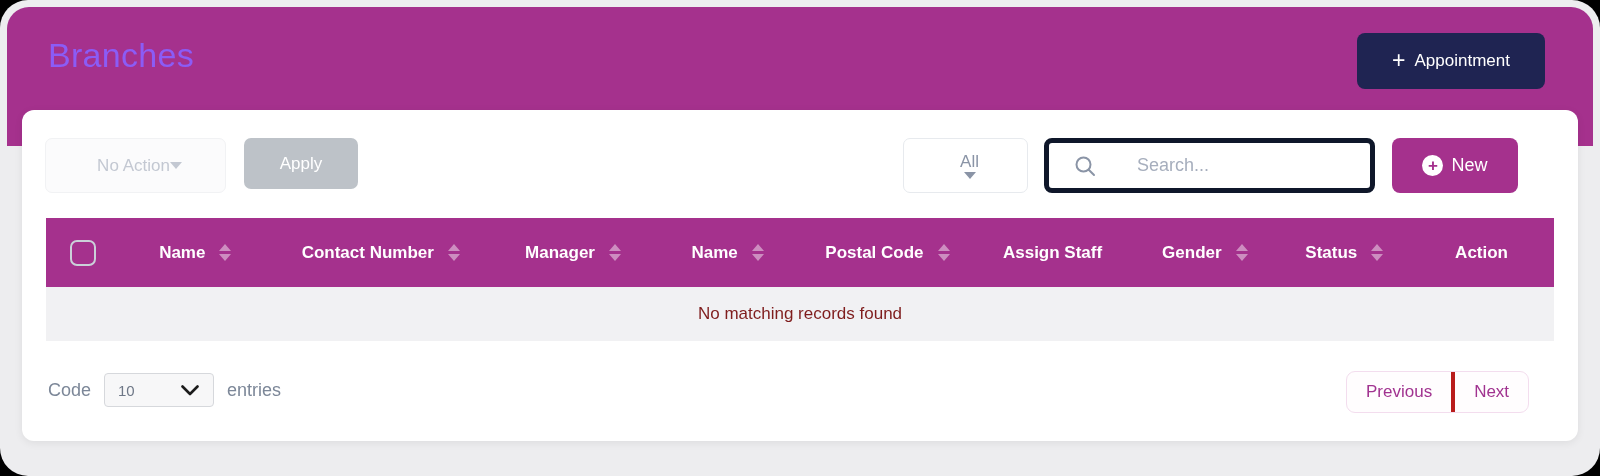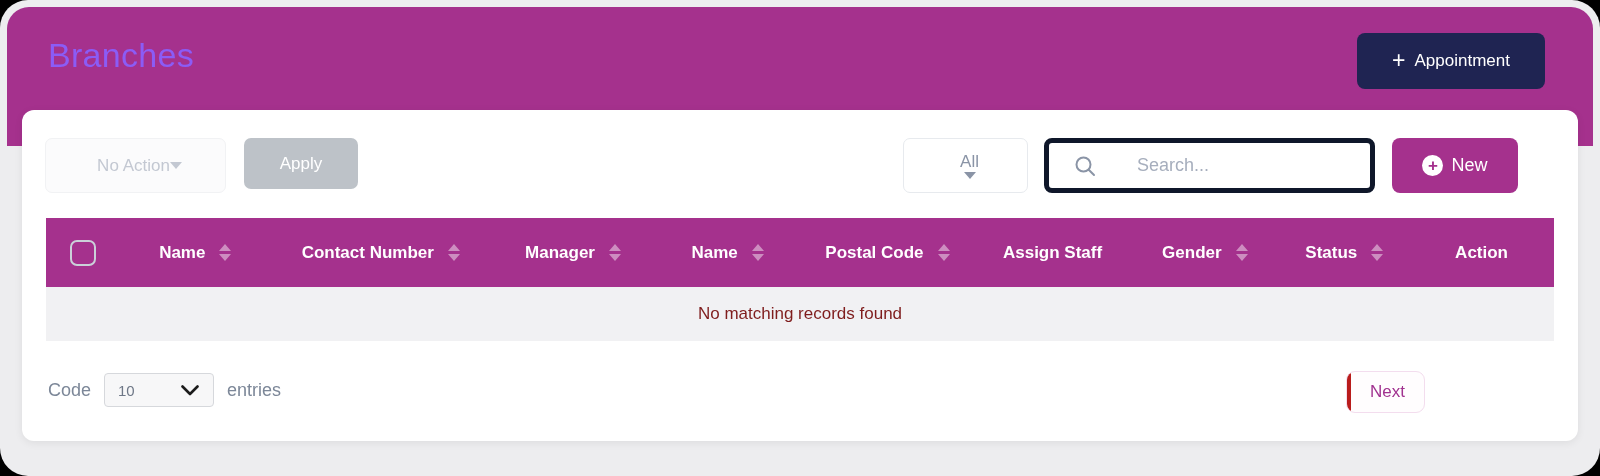--- a/index.html
+++ b/index.html
@@ -188,17 +188,18 @@
       <div class="pagesize-select">
         <span class="val">10</span>
         <svg width="18" height="11" viewBox="0 0 18 11">
           <polyline points="1.5,1.5 9,9 16.5,1.5" fill="none" stroke="#1b1b1b" stroke-width="2.6" stroke-linecap="round" stroke-linejoin="round"></polyline>
         </svg>
       </div>
       <span>entries</span>
     </div>
 
     <div class="pagination">
+      <button class="page-btn prev">Previous</button>
       <button class="page-btn next">Next</button>
     </div>
 
   </div>
 </div>
 
 </body></html>

